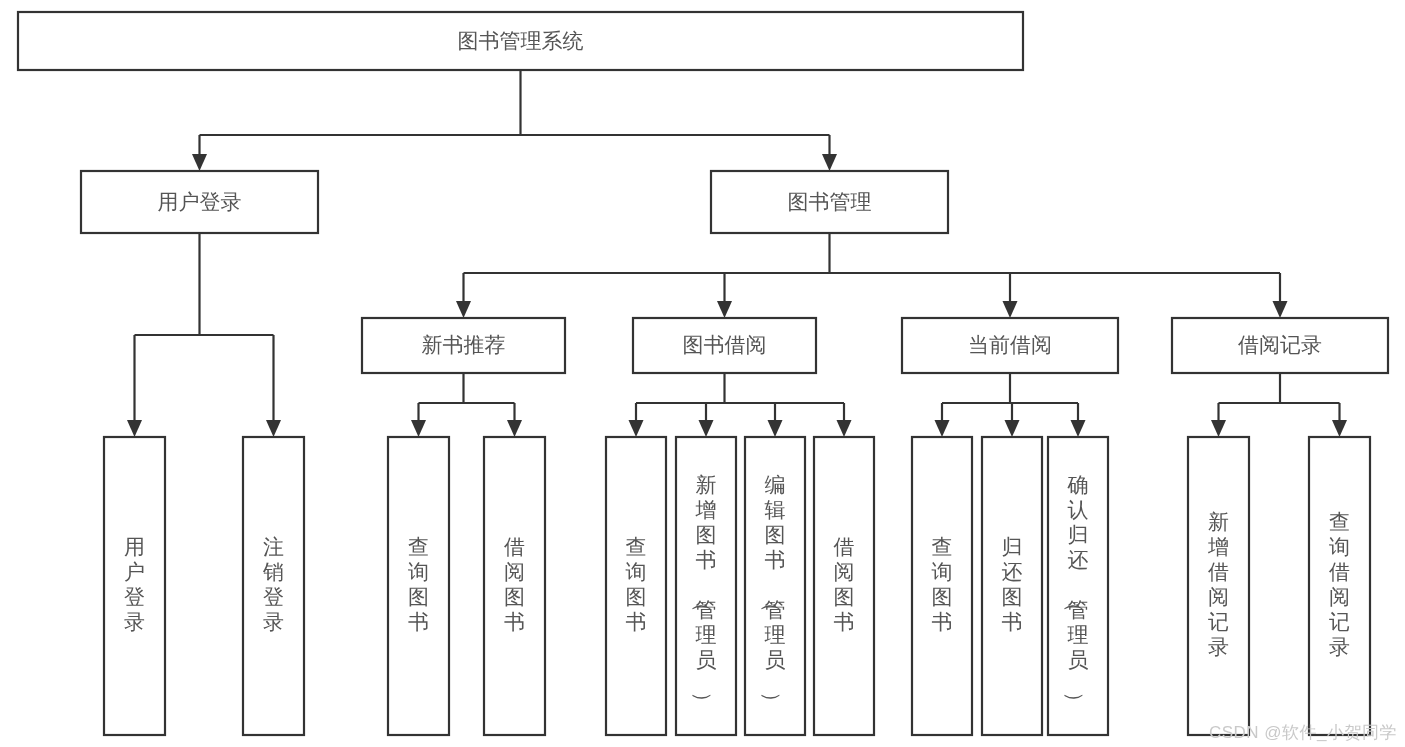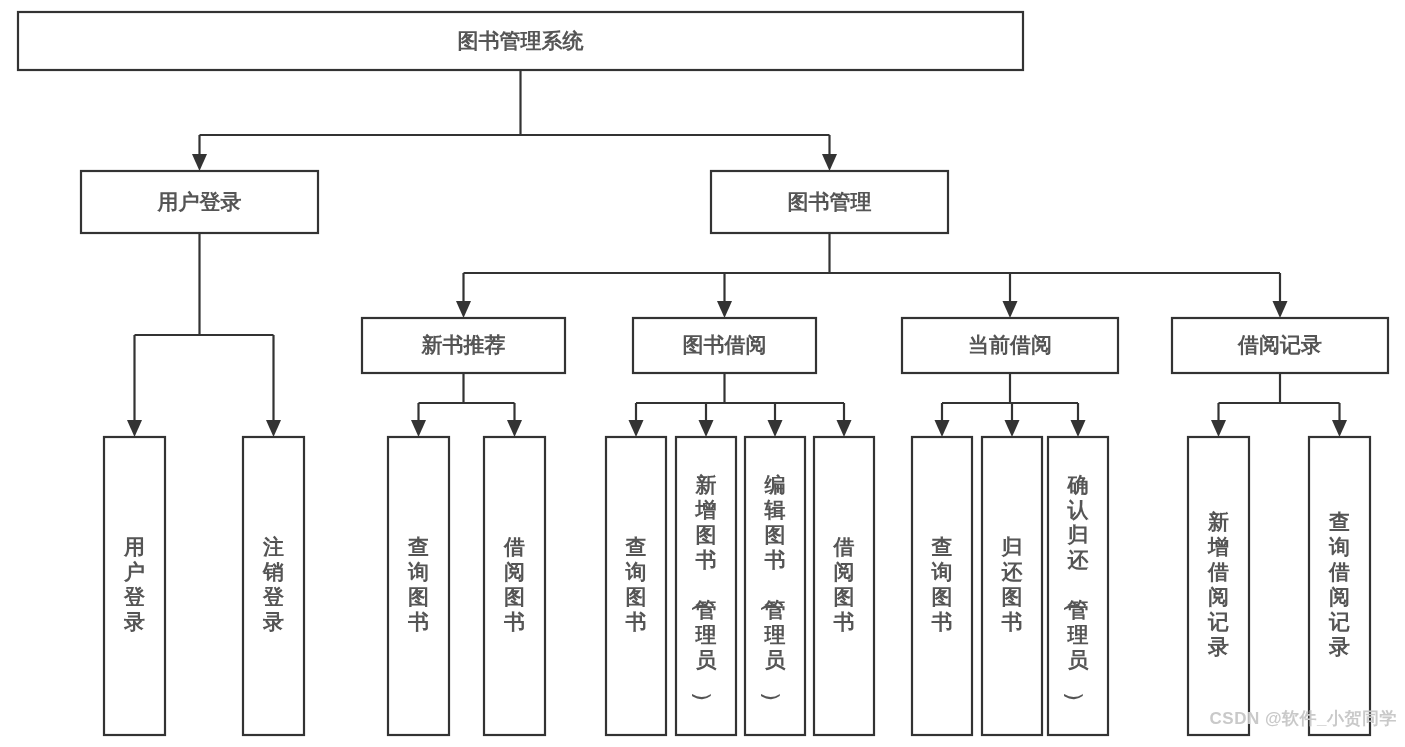--- a/index.html
+++ b/index.html
@@ -11,21 +11,20 @@
     width: 1405px;
     height: 747px;
     font-family: "Liberation Sans", "DejaVu Sans", sans-serif;
     overflow: hidden;
     position: relative;
   }
   #diagram-root {
     position: relative;
     width: 1405px;
     height: 747px;
-    font-weight: bold;
   }
   svg.flowchart {
     position: absolute;
     left: 0;
     top: 0;
     width: 1405px;
     height: 747px;
     display: block;
   }
   .node-box {
@@ -51,21 +50,21 @@
     stroke-width: 2.2;
     fill: none;
   }
   .arrow-head {
     fill: #333333;
     stroke: none;
   }
   .watermark-text {
     position: absolute;
     right: 8px;
-    bottom: 17px;
+    bottom: 3px;
     color: #c9c9c9;
     font-size: 17px;
     font-family: "Liberation Sans", "DejaVu Sans", sans-serif;
     white-space: nowrap;
     letter-spacing: 0.5px;
     pointer-events: none;
   }
 </style>
 </head>
 <body>

